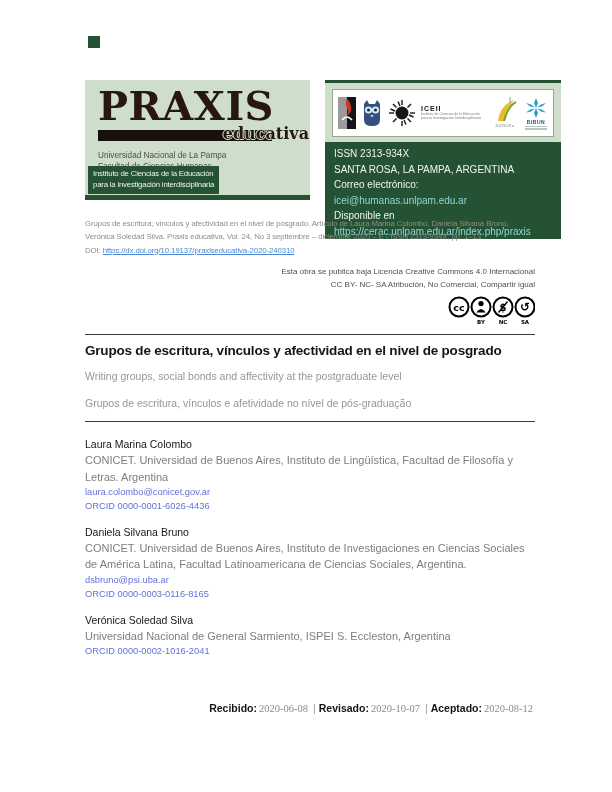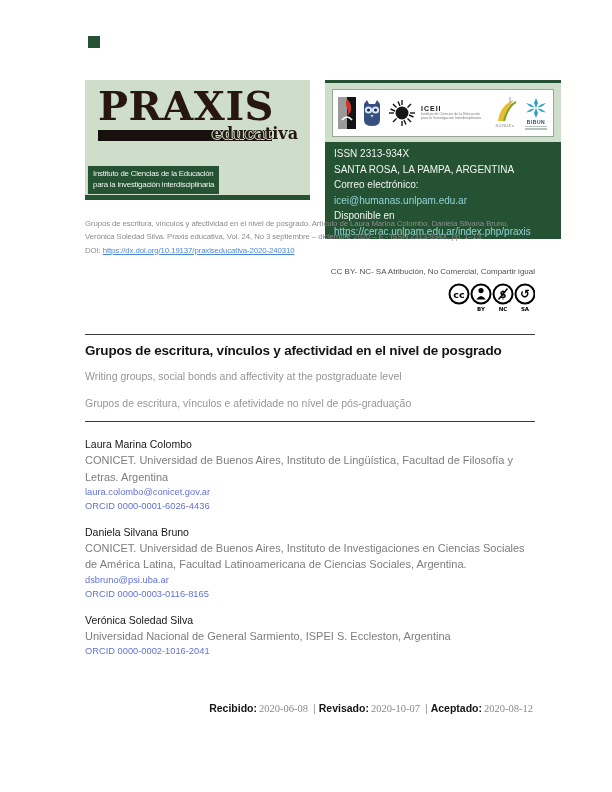--- a/index.html
+++ b/index.html
@@ -7,21 +7,21 @@
         font-family:"Liberation Sans","DejaVu Sans",sans-serif;color:#1d1d1d;}
 
   
   .corner-square{position:absolute;left:88px;top:36px;width:12px;height:12px;background:#245233;}
 
   
   .header{position:absolute;left:85px;top:80px;width:455px;height:120px;display:flex;gap:15px;}
   .header-left{position:relative;width:225px;background:#cfdecb;flex:0 0 225px;}
   .praxis{font-family:"DejaVu Serif","Liberation Serif",serif;font-weight:bold;font-size:40px;
           line-height:1.0;color:#27170f;margin:6px 0 0 13px;letter-spacing:0.5px;}
-  .edu-row{position:relative;margin:2px 12px 0 13px;height:14px;}
+  .edu-row{position:relative;margin:2px 1px 0 13px;height:14px;}
   .edu-bar{position:absolute;left:0;top:2px;width:174px;height:11px;background:#17100c;}
   .edu-word{position:absolute;right:0;top:-4px;font-family:"DejaVu Serif","Liberation Serif",serif;
             font-weight:bold;font-size:16px;color:#241811;
             text-shadow:1px 0 0 #cfdecb,-1px 0 0 #cfdecb,0 1px 0 #cfdecb,0 -1px 0 #cfdecb;}
   .inst{margin:8px 0 0 13px;font-size:8.2px;color:#4d4d4d;line-height:1.35;}
   .inst-highlight{position:absolute;left:3px;bottom:6px;background:#245233;color:#eef4ee;
                   font-size:7.8px;letter-spacing:-0.2px;line-height:1.4;padding:3px 5px;width:fit-content;}
   .left-bottom-bar{position:absolute;left:0;bottom:0;width:100%;height:5px;background:#245233;}
 
   .header-right{flex:1;display:flex;flex-direction:column;background:#cfdecb;border-top:3px solid #245233;}
@@ -83,20 +83,24 @@
 
   <div class="corner-square"></div>
 
   <div class="header">
 
     <div class="header-left">
       <div class="praxis">PRAXIS</div>
       <div class="edu-row">
         <div class="edu-bar"></div>
         <div class="edu-word">educativa</div>
+      </div>
+      <div class="inst">
+        <div>Universidad Nacional de La Pampa</div>
+        <div>Facultad de Ciencias Humanas</div>
       </div>
       <div class="inst-highlight">
         <div>Instituto de Ciencias de la Educación</div>
         <div>para la investigación interdisciplinaria</div>
       </div>
       <div class="left-bottom-bar"></div>
     </div>
 
     <div class="header-right">
       <div class="logo-strip-wrap">
@@ -171,20 +175,21 @@
       </div>
     </div>
   </div>
 
   <div class="citation">
     <span>Grupos de escritura, vínculos y afectividad en el nivel de posgrado. Artículo de Laura Marina Colombo, Daniela Silvana Bruno, Verónica Soledad Silva. Praxis educativa, Vol. 24, No 3 septiembre – diciembre 2020 – E - ISSN 2313-934X, pp. 1–13.</span><br>
     <span>DOI: </span><a class="doi">https://dx.doi.org/10.19137/praxiseducativa-2020-240310</a>
   </div>
 
   <div class="license">
+    <div>Esta obra se publica baja Licencia Creative Commons 4.0 Internacional</div>
     <div>CC BY- NC- SA   Atribución, No Comercial, Compartir igual</div>
     <div class="cc-badge-row">
       <svg width="88" height="30" viewBox="0 0 88 30">
         <circle cx="12" cy="12" r="9.5" fill="#fff" stroke="#000" stroke-width="2"></circle>
         <text x="12" y="15.5" font-size="9.5" font-weight="bold" text-anchor="middle" font-family="DejaVu Sans, sans-serif" fill="#000">cc</text>
         <circle cx="34" cy="12" r="9.5" fill="#fff" stroke="#000" stroke-width="2"></circle>
         <circle cx="34" cy="8.6" r="2.6" fill="#000"></circle>
         <path d="M29.2 17.6 Q34 10.6 38.8 17.6 Z" fill="#000"></path>
         <circle cx="56" cy="12" r="9.5" fill="#fff" stroke="#000" stroke-width="2"></circle>
         <text x="56" y="15.8" font-size="10" font-weight="bold" text-anchor="middle" font-family="DejaVu Sans, sans-serif" fill="#000">$</text>

